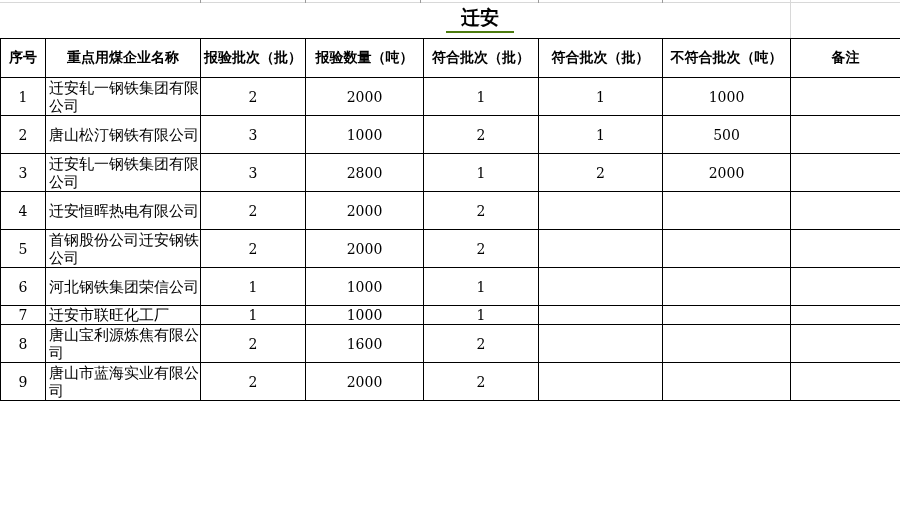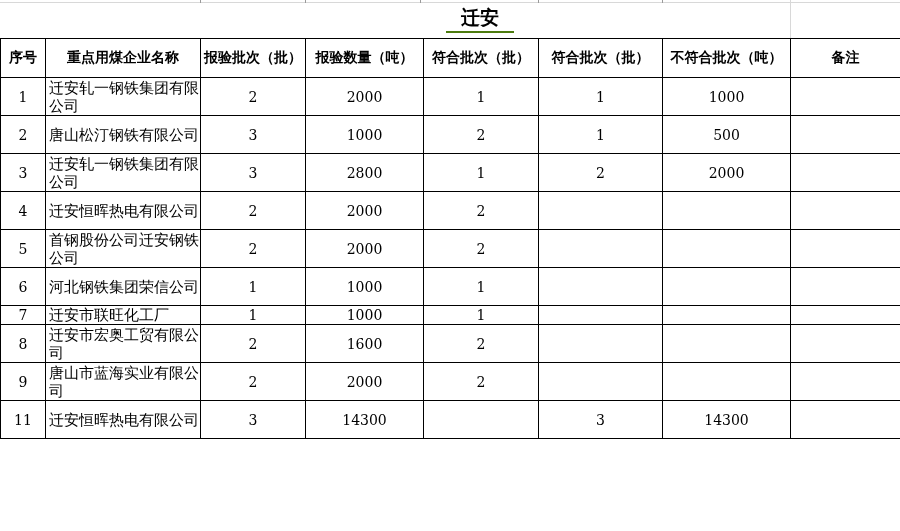--- a/index.html
+++ b/index.html
@@ -133,43 +133,33 @@
         <td class="name">迁安市联旺化工厂</td>
         <td class="num">1</td>
         <td class="num">1000</td>
         <td class="num">1</td>
         <td class="num"></td>
         <td class="num"></td>
         <td class="remark"></td>
       </tr>
       <tr>
         <td class="num">8</td>
-        <td class="name">迁安市宏奥工贸有限公司</td>
+        <td class="name">唐山宝利源炼焦有限公司</td>
         <td class="num">2</td>
         <td class="num">1600</td>
         <td class="num">2</td>
         <td class="num"></td>
         <td class="num"></td>
         <td class="remark"></td>
       </tr>
       <tr>
         <td class="num">9</td>
         <td class="name">唐山市蓝海实业有限公司</td>
         <td class="num">2</td>
         <td class="num">2000</td>
         <td class="num">2</td>
         <td class="num"></td>
         <td class="num"></td>
         <td class="remark"></td>
       </tr>
-      <tr>
-        <td class="num">11</td>
-        <td class="name">迁安恒晖热电有限公司</td>
-        <td class="num">3</td>
-        <td class="num">14300</td>
-        <td class="num"></td>
-        <td class="num">3</td>
-        <td class="num">14300</td>
-        <td class="remark"></td>
-      </tr>
     </tbody>
   </table>
 </div>
 
 </body></html>

